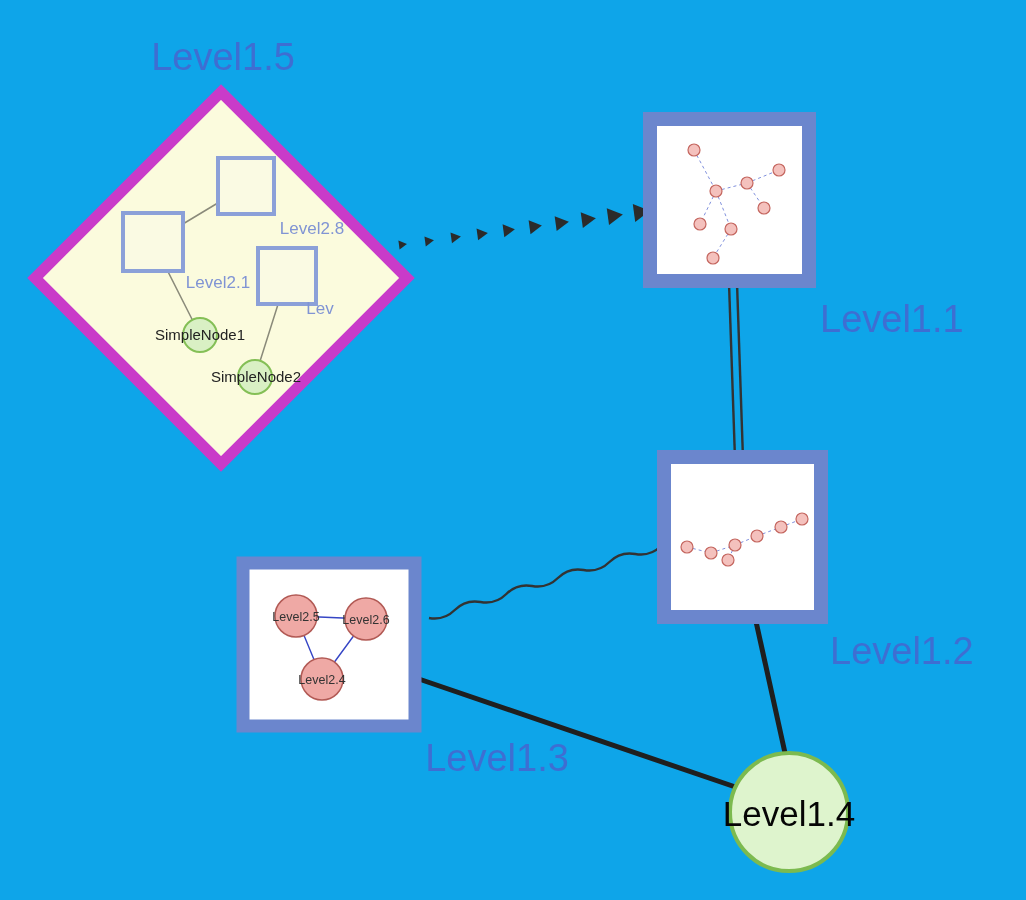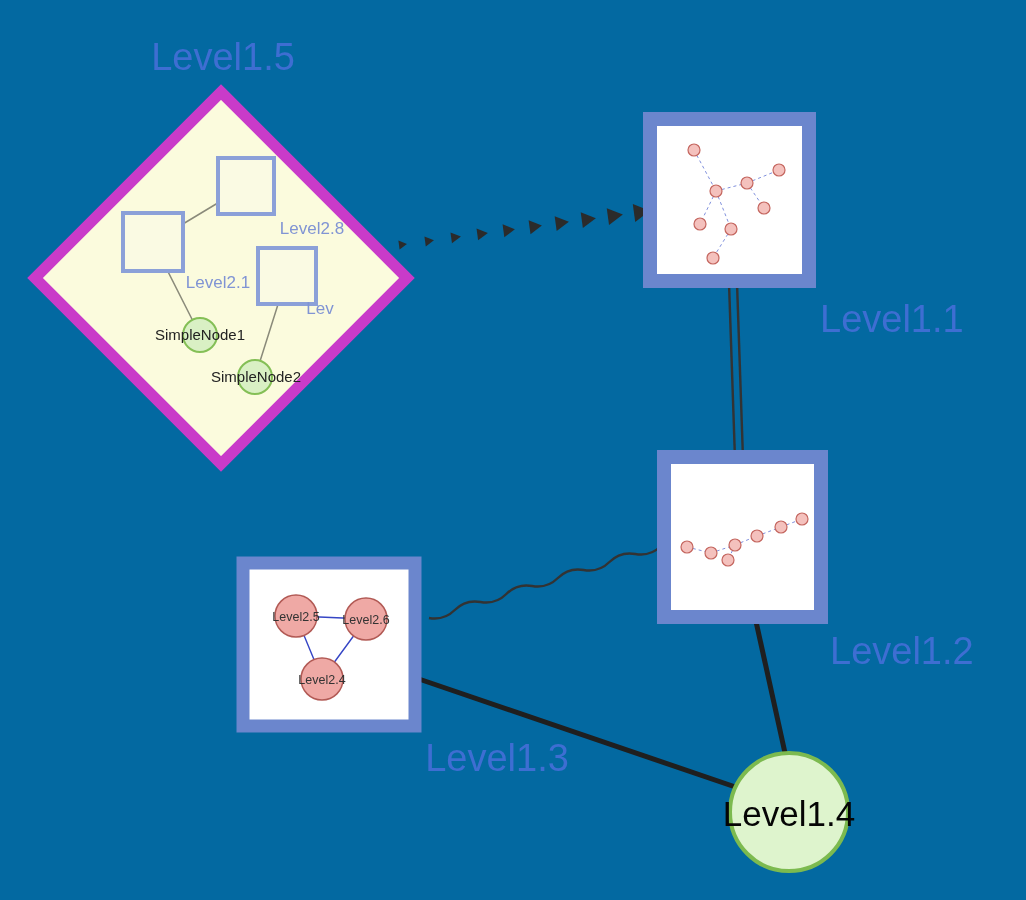--- a/index.html
+++ b/index.html
@@ -5,21 +5,21 @@
   html, body {
     margin: 0;
     padding: 0;
     background: #ffffff;
     font-family: "Liberation Sans", sans-serif;
   }
   .stage {
     position: relative;
     width: 1026px;
     height: 900px;
-    background: #0369a1;
+    background: #0ea5e9;
     overflow: hidden;
   }
   svg text { user-select: none; }
 </style>
 </head>
 <body>
 
 <div class="stage">
   <svg id="diagram" xmlns="http://www.w3.org/2000/svg" width="1026" height="900" viewBox="0 0 1026 900">
       <polygon points="406.92684646265934,243.9205996306166 399.6071627077782,249.45885113524588 398.3928372922218,240.54114886475412" fill="#2b2b2b"></polygon>

